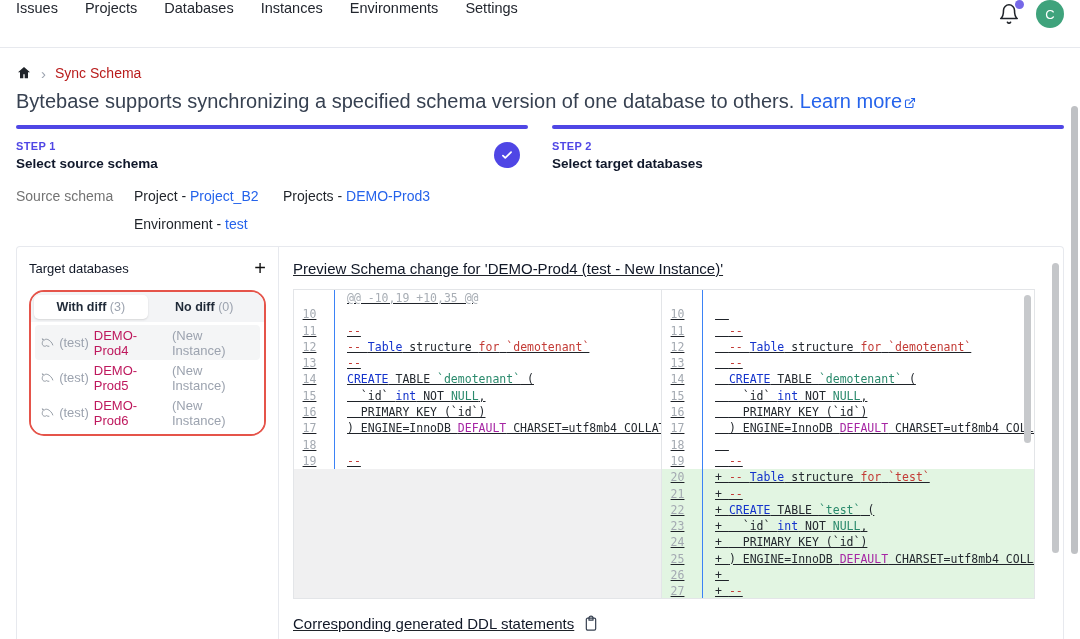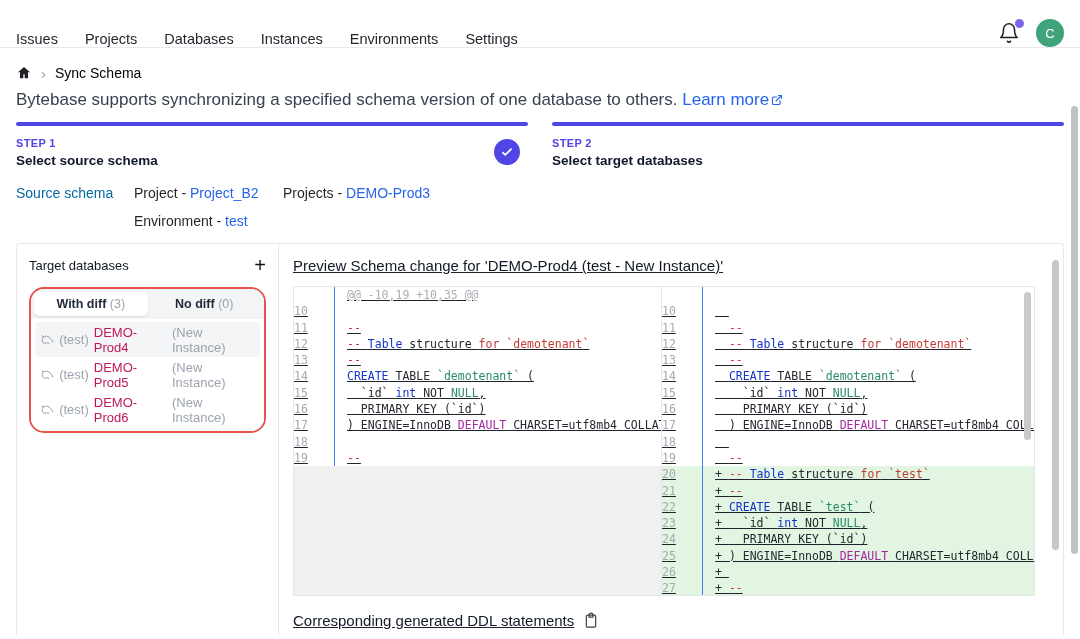--- a/index.html
+++ b/index.html
@@ -1,52 +1,52 @@
 <!DOCTYPE html>
 <html style="--accent: #4f46e5; --link: #2563eb; --redbox: #e5544a; --addbg: #e2f5e2; --avatar: #3fa37c; --dot: #7668e8; --gutter: #a3a9b1; --hunk: #a8aeb5; --syn-k: #1433cc; --syn-t: #2a8a6c; --syn-c: #c33b36; --syn-m: #a626a4; --syn-p: #24292f;"><head>
 <meta charset="utf-8">
 <style>
   * { margin:0; padding:0; box-sizing:border-box; }
   html,body { width:1080px; height:639px; overflow:hidden; background:#fff;
     font-family:"Liberation Sans", sans-serif; color:#1f2329; }
 
   
-  .topnav { height:48px; display:flex; align-items:flex-end; justify-content:space-between;
+  .topnav { height:48px; display:flex; align-items:flex-start; justify-content:space-between;
     padding:0 16px; border-bottom:1px solid #e7e9ee; }
   .nav-items { display:flex; gap:27px; }
   .nav-item { font-size:14.5px; color:#23272f; cursor:pointer; }
   .nav-right { display:flex; align-items:center; gap:14px; }
   .bell-wrap { position:relative; width:24px; height:24px; background:none; border:none; cursor:pointer; }
   .bell-wrap svg { display:block; }
   .notif-dot { position:absolute; top:-2px; right:-2px; width:9px; height:9px;
     border-radius:50%; background:var(--dot); }
   .avatar { width:28px; height:28px; border-radius:50%; background:var(--avatar);
     color:#fff; font-size:13px; display:flex; align-items:center; justify-content:center; cursor:pointer; }
 
   
   .breadcrumb { display:flex; align-items:center; gap:9px; margin:17px 16px 0; }
   .crumb-sep { color:#9ca3af; font-size:15px; line-height:1; }
-  .crumb-page { font-size:14px; color:#000000; }
-  .intro { margin:9px 16px 0; font-size:17px; color:#374151; }
+  .crumb-page { font-size:14px; color:#b91c1c; }
+  .intro { margin:9px 16px 0; font-size:20px; color:#374151; }
   .intro a { color:var(--link); text-decoration:none; cursor:pointer; }
   .ext-ico { vertical-align:-1px; margin-left:2px; }
 
   
   .steps { display:flex; gap:24px; margin:12px 16px 0; }
   .step { flex:1; position:relative; }
   .step-bar { height:4px; background:var(--accent); border-radius:2px; }
   .step-label { margin-top:11px; font-size:11px; font-weight:bold; letter-spacing:.03em; color:var(--accent); }
   .step-title { margin-top:4px; font-size:13.5px; font-weight:bold; color:#0f172a; }
   .step-check { position:absolute; right:8px; top:17px; width:26px; height:26px;
     border-radius:50%; background:var(--accent); display:flex; align-items:center; justify-content:center; }
 
   
   .source-grid { display:grid; grid-template-columns:118px 149px 1fr; row-gap:12px;
     margin:17px 16px 0; font-size:14px; }
-  .src-label { grid-column:1; color:#0369a1; }
+  .src-label { grid-column:1; color:#737373; }
   .field a { color:var(--link); text-decoration:none; cursor:pointer; }
 
   
   .main-card { position:relative; margin:14px 16px 0; border:1px solid #e7e9ee;
     border-bottom:none; border-radius:4px 4px 0 0; height:393px; display:flex; overflow:hidden; }
   .left-col { width:262px; flex:0 0 262px; border-right:1px solid #e7e9ee; padding:11px 12px; }
   .left-head { display:flex; align-items:center; justify-content:space-between; }
   .left-title { font-size:13px; color:#111827; }
   .plus-btn { background:none; border:none; font-size:20px; font-weight:300; color:#111; line-height:1; cursor:pointer; }
   .red-box { margin-top:12px; border:2.5px solid var(--redbox); border-radius:15px; overflow:hidden; }
@@ -64,21 +64,21 @@
 
   
   .preview { flex:1; padding:13px 28px 0 14px; min-width:0;text-decoration:underline; }
   .preview-title { font-size:15px; font-weight:500; color:#111827; }
   .editor { margin-top:12px; height:310px; border:1px solid #e3e5e8;
     display:flex; font-family:"DejaVu Sans Mono", monospace; font-size:11.5px; position:relative; background:#fff; }
   .pane { display:flex; flex-direction:column; overflow:hidden; }
   .pane.left { flex:0 0 49.6%; }
   .pane.right { flex:1; border-left:1px solid #e3e5e8; position:relative; }
   .drow { display:flex; height:16.3px; line-height:16.4px; flex:0 0 auto; }
-  .ln { flex:0 0 40px; text-align:left; padding-right:9px; color:var(--gutter); }
+  .ln { flex:0 0 40px; text-align:center; padding-right:9px; color:var(--gutter); }
   .codecell { flex:1; border-left:1px solid #3b82f6; padding-left:12px; white-space:pre; overflow:hidden; }
   .drow.add { background:var(--addbg); }
   .hunk { color:var(--hunk); }
   .filler { flex:1; background:#f0f0f1; }
   .sg-k { color:var(--syn-k); } .sg-t { color:var(--syn-t); }
   .sg-c { color:var(--syn-c); } .sg-m { color:var(--syn-m); }
   .sg-p { color:var(--syn-p); }
   .ed-scrollbar { position:absolute; right:3px; top:5px; width:7px; height:148px;
     background:#c7c9cc; border-radius:4px; cursor:pointer; }
 

